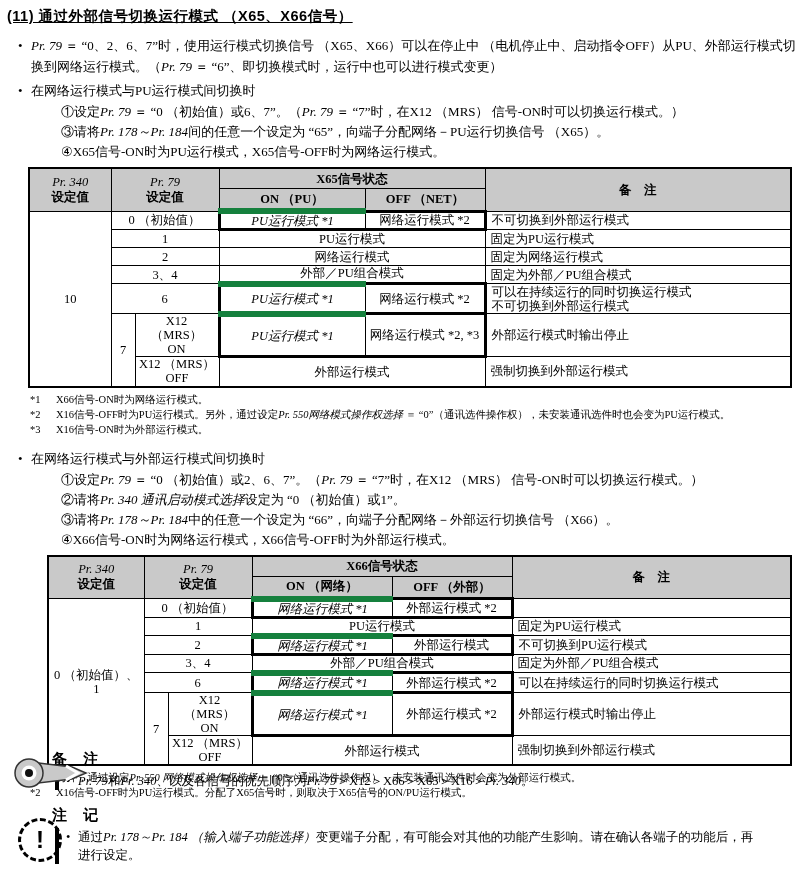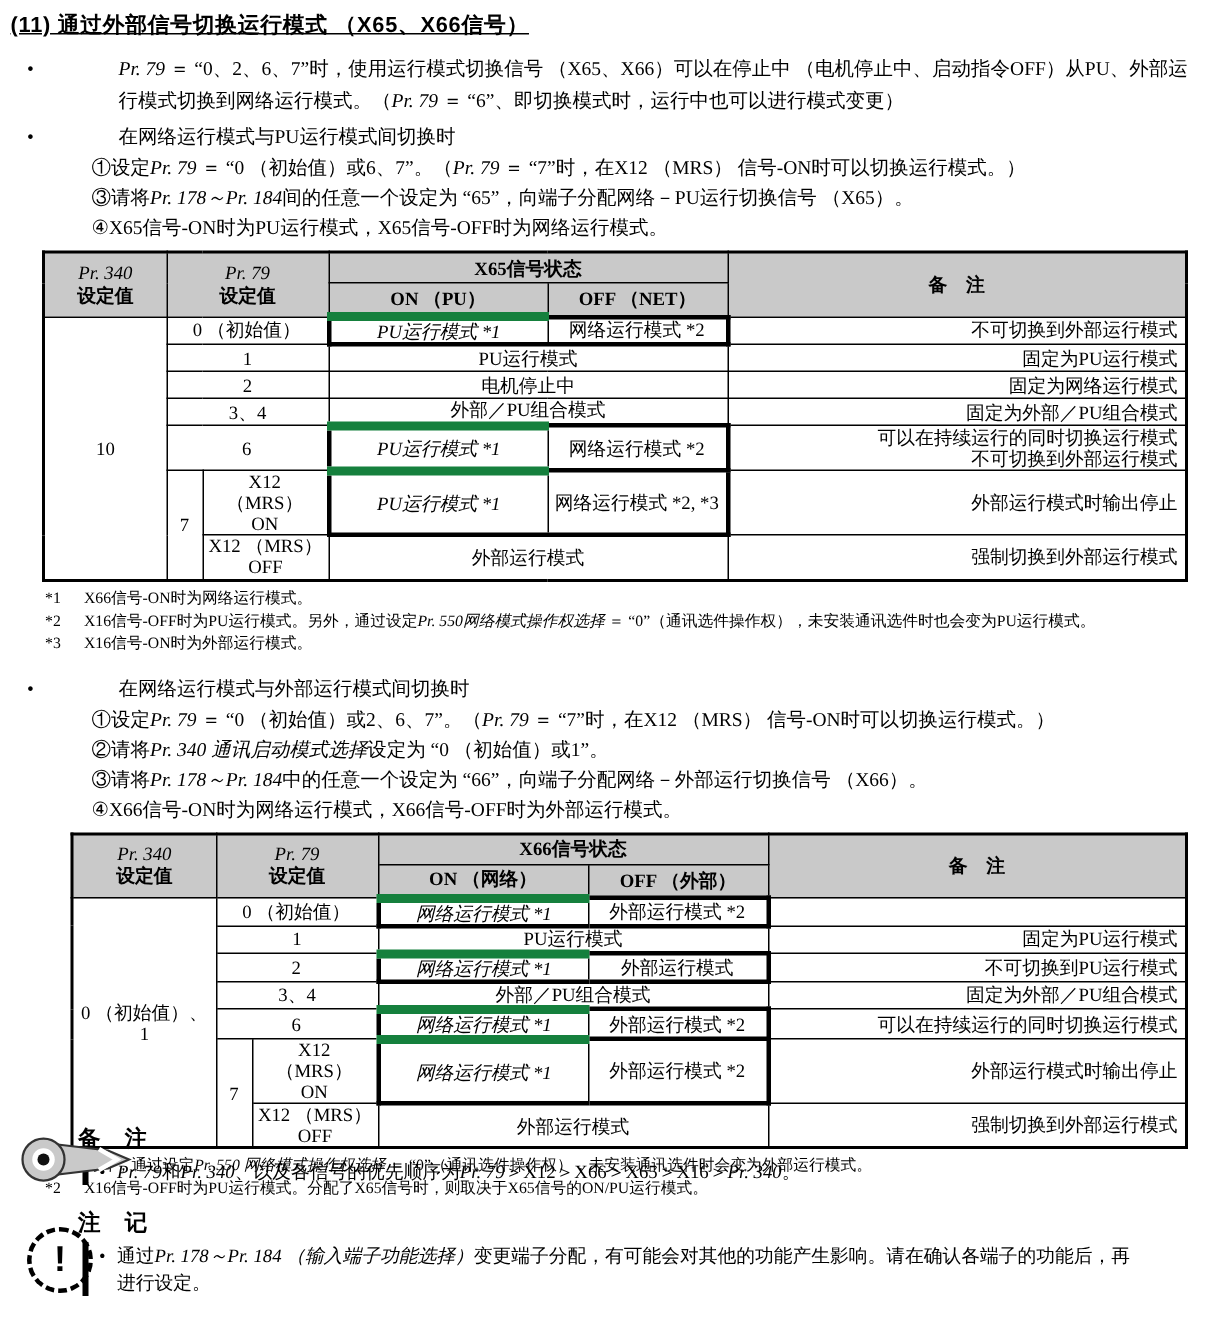--- a/index.html
+++ b/index.html
@@ -5,36 +5,36 @@
   html,body{margin:0;padding:0;}
   body{width:811px;height:896px;overflow:hidden;background:#fff;color:#000;
        font-family:"Liberation Serif",serif;position:relative;}
   .it{font-style:italic;}
   .b{font-weight:bold;}
   
   .page-title{font:bold 14.5px "Liberation Sans",sans-serif;margin:7px 0 9px 7px;letter-spacing:.5px;text-decoration:underline;}
   
   .para{display:flex;margin:0 8px 3px 18px;font-size:13px;line-height:21px;}
   .para .bm{width:13px;flex:none;}
-  .para .bt{flex:1;margin-left:48px;}
+  .para .bt{flex:1;}
   .sect{margin-bottom:1px;}
   .step{margin-left:61px;font-size:13px;line-height:20px;}
   
   table{border-collapse:collapse;table-layout:fixed;border:2px solid #000;margin-top:5px;}
   .t1{margin-left:28px;width:762px;}
   .t2{margin-left:47px;width:743px;}
   td{border:1px solid #000;font-size:12.5px;text-align:center;vertical-align:middle;
      padding:0 3px;white-space:pre-line;line-height:14px;}
   tr.hd td{background:#c9c9c9;height:19px;}
   tr.hd .hline{line-height:15px;}
   tr.std{height:18px;}
   tr.std2{height:17px;}
   tr.tall{height:30px;}
   tr.tall2{height:28px;}
-  td.rem{text-align:right;padding:0 5px;}
+  td.rem{text-align:left;padding:0 5px;}
   td.bxl{border-left:3px solid #000;border-top:6px solid #15803d;border-bottom:3px solid #000;font-style:italic;}
   td.bxr{border-right:3px solid #000;border-top:3px solid #000;border-bottom:3px solid #000;margin-left:20px;}
   
   .fns{margin:4px 0 0 30px;}
   .fn{display:flex;font-size:10.5px;line-height:15px;}
   .fn .n{width:26px;flex:none;}
   .fn .t{flex:1;}
   
   .blk{position:absolute;left:8px;right:8px;}
   .remarks{top:750px;}
@@ -100,21 +100,21 @@
         <td class="bxr">网络运行模式 *2</td>
         <td class="rem">不可切换到外部运行模式</td>
       </tr>
       <tr class="std">
         <td colspan="2">1</td>
         <td colspan="2">PU运行模式</td>
         <td class="rem">固定为PU运行模式</td>
       </tr>
       <tr class="std">
         <td colspan="2">2</td>
-        <td colspan="2">电机停止中</td>
+        <td colspan="2">网络运行模式</td>
         <td class="rem">固定为网络运行模式</td>
       </tr>
       <tr class="std">
         <td colspan="2">3、4</td>
         <td colspan="2">外部／PU组合模式</td>
         <td class="rem">固定为外部／PU组合模式</td>
       </tr>
       <tr class="tall">
         <td colspan="2">6</td>
         <td class="bxl">PU运行模式 *1</td>

